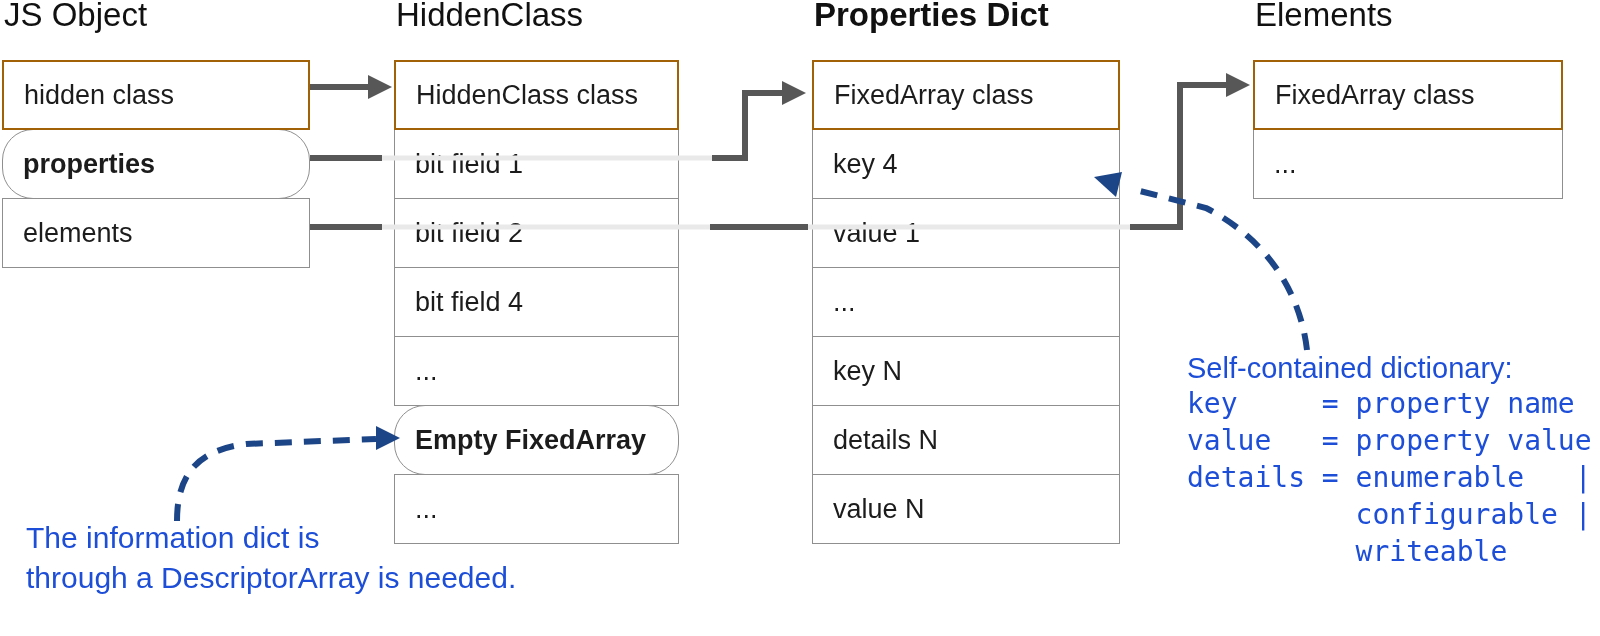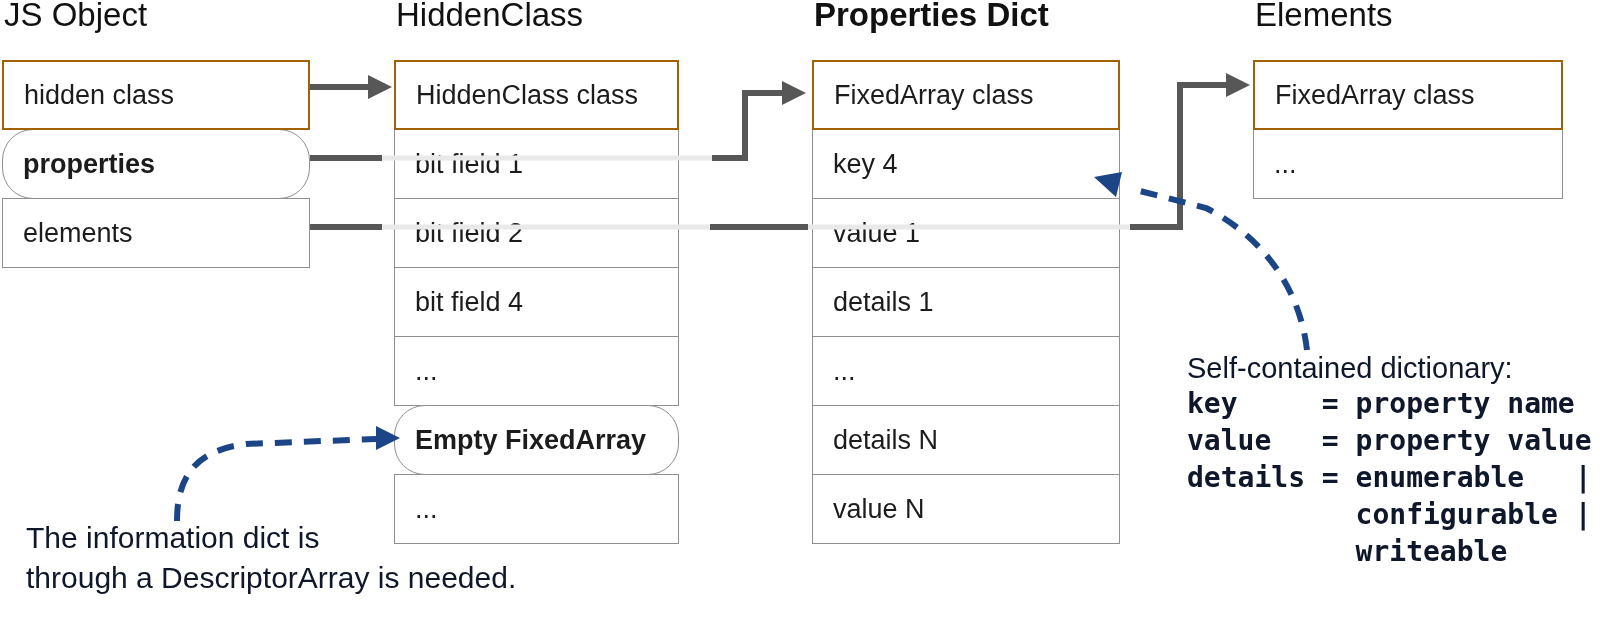--- a/index.html
+++ b/index.html
@@ -16,25 +16,25 @@
   .row.thick{border:2px solid #a16207;position:relative;z-index:2;margin-top:8px;}
   .row.bold{font-weight:bold;border-radius:31px;}
 
   #arrows{position:absolute;left:0;top:0;z-index:5;pointer-events:none;}
   .ln-dark{stroke:#575757;stroke-width:6;fill:none;}
   .ln-light{stroke:#e9e9e9;stroke-width:5;fill:none;}
   .hd-dark{fill:#575757;stroke:none;}
   .ln-blue{stroke:#1c4587;stroke-width:6;fill:none;stroke-dasharray:17 12;}
   .hd-blue{fill:#1c4587;stroke:none;}
 
-  .note{position:absolute;color:#0f172a;z-index:6;}
+  .note{position:absolute;color:#1d4ed8;z-index:6;}
   #left-note{left:26px;top:518px;font-size:30px;line-height:40px;white-space:nowrap;}
   #right-note-heading{left:1187px;top:351px;font-size:29px;line-height:34px;white-space:nowrap;}
   #right-note-code{left:1187px;top:385px;font-family:"DejaVu Sans Mono",monospace;
-       font-size:28px;line-height:37px;white-space:pre;font-weight:bold;}
+       font-size:28px;line-height:37px;white-space:pre;}
 </style>
 </head>
 <body>
 
 <div class="title" style="left:4px">JS Object</div>
 <div class="title" style="left:396px">HiddenClass</div>
 <div class="title bold" style="left:814px">Properties Dict</div>
 <div class="title" style="left:1255px">Elements</div>
 
 <div class="tbl" style="left:2px;top:52px;width:308px">
@@ -50,22 +50,22 @@
   <div class="row">bit field 4</div>
   <div class="row">...</div>
   <div class="row bold">Empty FixedArray</div>
   <div class="row">...</div>
 </div>
 
 <div class="tbl" style="left:812px;top:52px;width:308px">
   <div class="row thick">FixedArray class</div>
   <div class="row">key 4</div>
   <div class="row">value 1</div>
-  <div class="row">details 1</div>
   <div class="row">...</div>
+  <div class="row">key N</div>
   <div class="row">details N</div>
   <div class="row">value N</div>
 </div>
 
 <div class="tbl" style="left:1253px;top:52px;width:310px">
   <div class="row thick">FixedArray class</div>
   <div class="row">...</div>
 </div>
 
 <svg id="arrows" width="1600" height="636" viewBox="0 0 1600 636">

